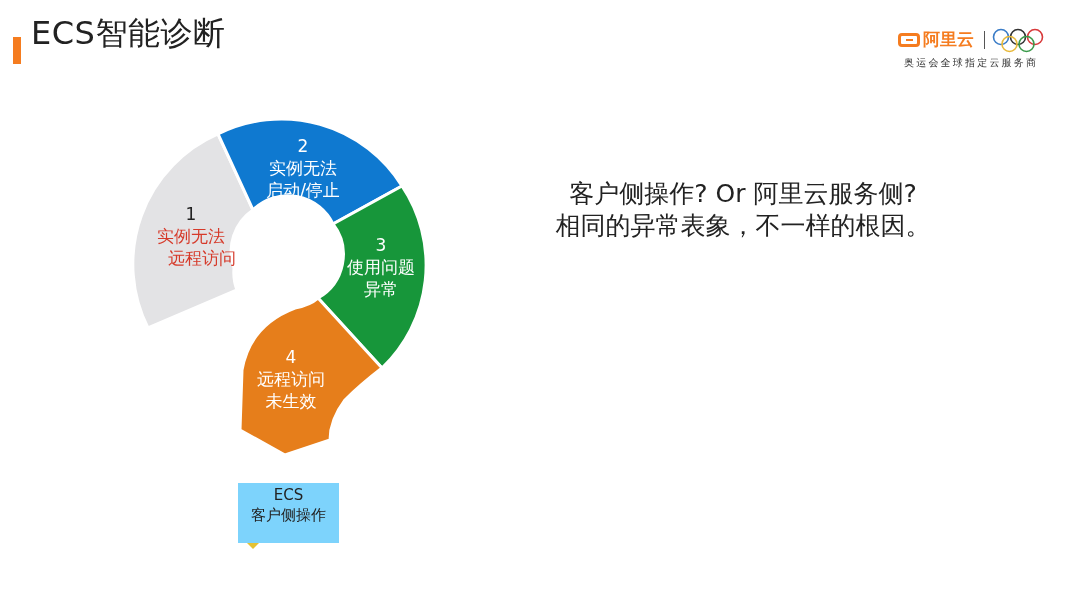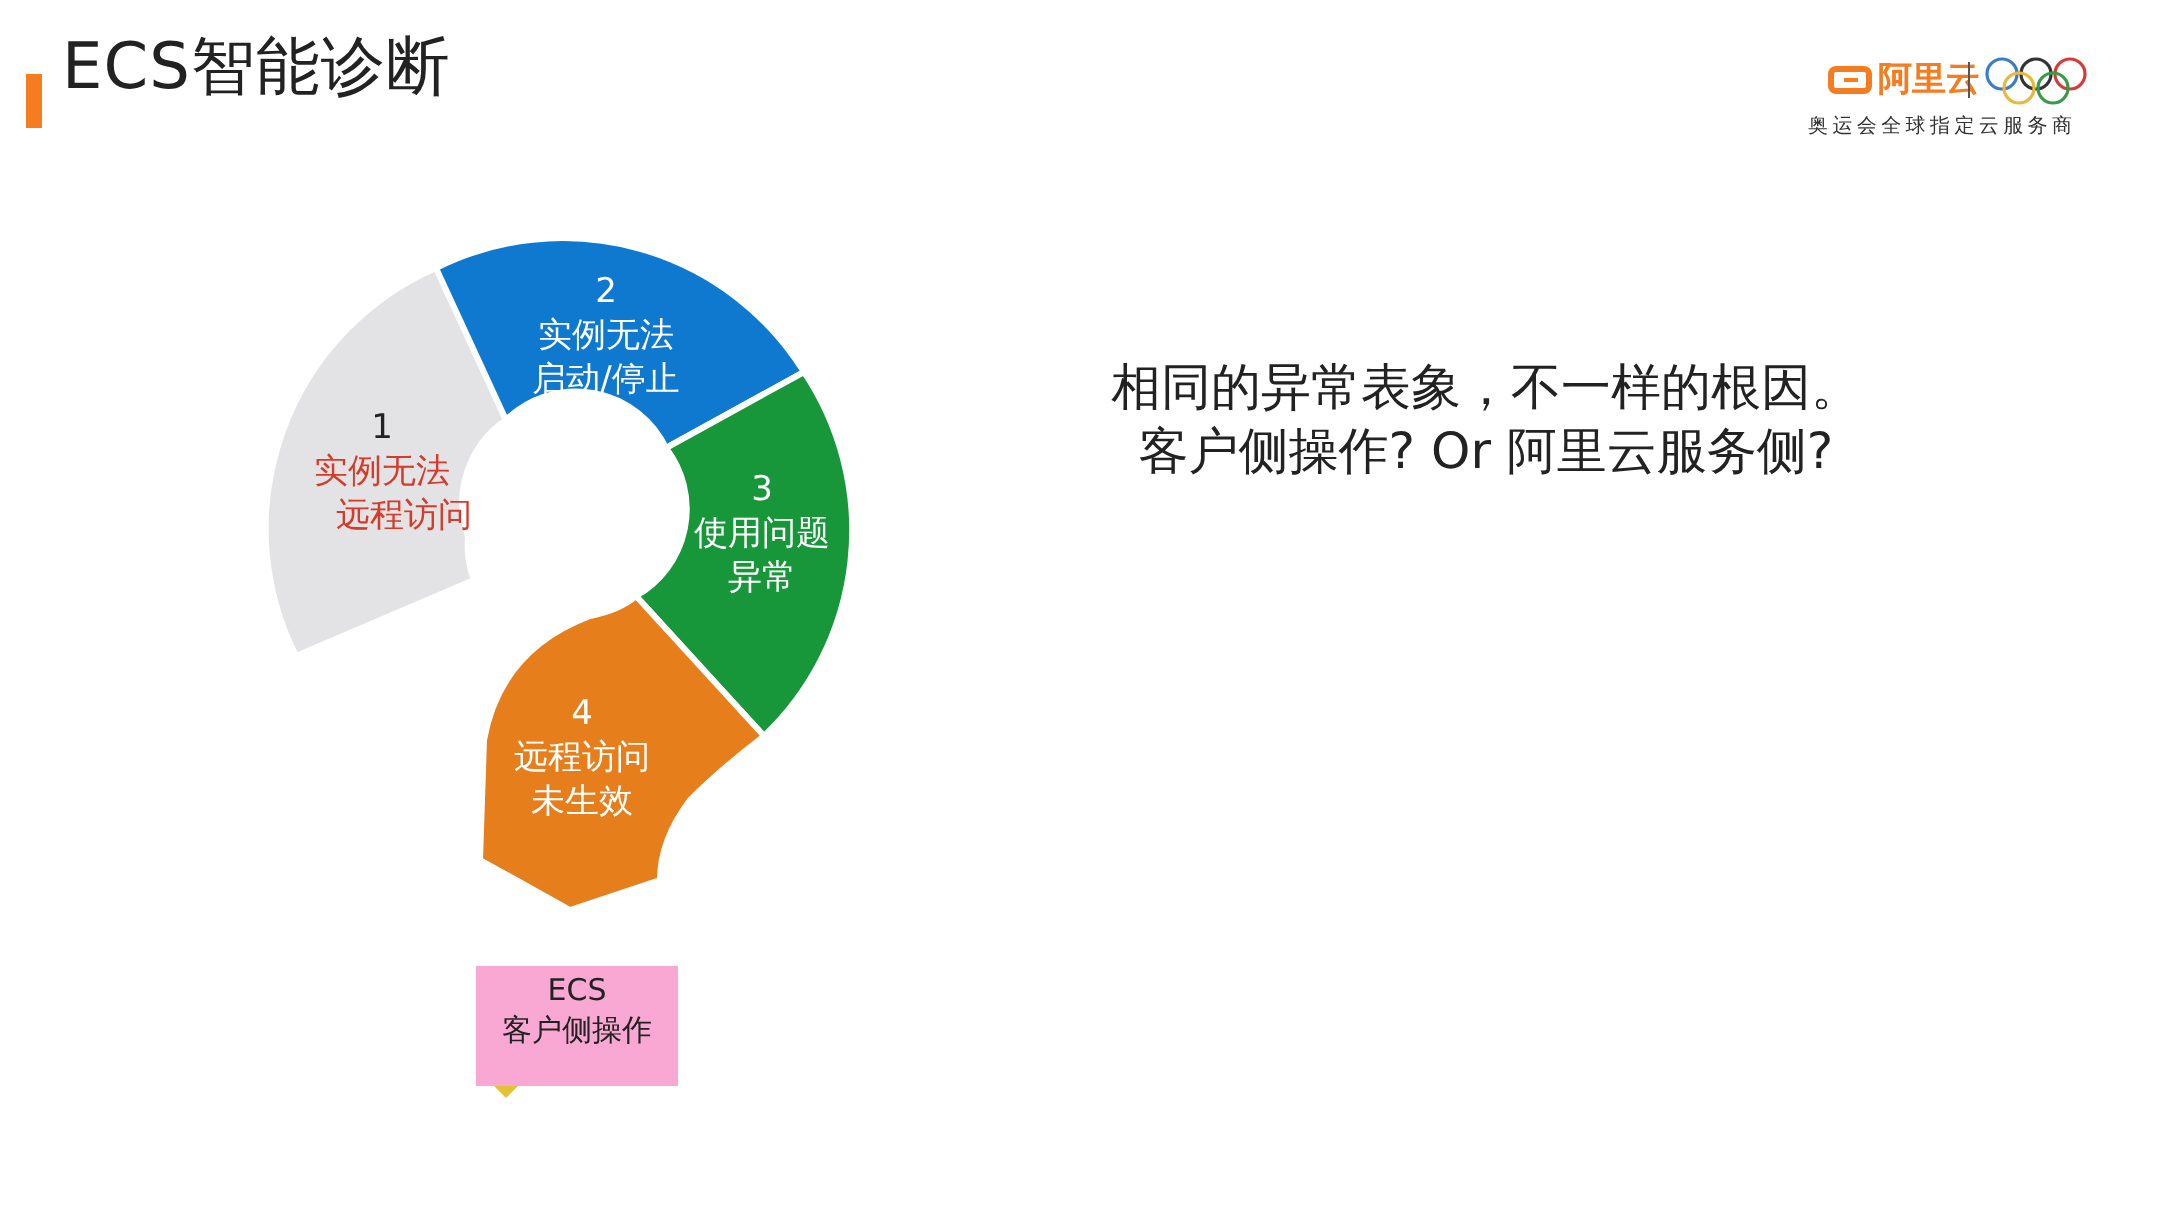--- a/index.html
+++ b/index.html
@@ -1,29 +1,29 @@
 <!DOCTYPE html>
 <html><head>
 <meta charset="utf-8">
 <style>
   html, body { margin:0; padding:0; }
   body { width:1080px; height:605px; background:#ffffff; position:relative; overflow:hidden;
          font-family: "DejaVu Sans", "Liberation Sans", sans-serif; }
   .title-bar { position:absolute; left:13px; top:37px; width:8px; height:27px; background:#f57c1f; }
   .title { position:absolute; left:31px; top:12px; font-size:32px; color:#222; letter-spacing:0.5px; }
   .logo { position:absolute; left:898px; top:28px; width:160px; height:50px; }
-  .logo-main { position:absolute; left:0; top:0; font-size:17px; font-weight:bold; color:#f57c1f; white-space:nowrap;margin-left:16px; }
+  .logo-main { position:absolute; left:0; top:0; font-size:17px; font-weight:bold; color:#f57c1f; white-space:nowrap; }
   .logo-bracket { display:inline-block; border:3px solid #f57c1f; border-radius:4px; width:22px; height:14px; position:relative; vertical-align:-2px; margin-right:3px; box-sizing:border-box; }
   .logo-bracket::after { content:""; position:absolute; left:5px; top:3px; width:7px; height:2px; background:#f57c1f; }
   .logo-sep { position:absolute; left:86px; top:3px; width:1px; height:18px; background:#555; }
   .logo-rings { position:absolute; left:93px; top:0; }
   .logo-sub { position:absolute; left:6px; top:28px; font-size:10px; color:#333; letter-spacing:2.2px; white-space:nowrap; }
   .diagram { position:absolute; left:0; top:0; }
   .seg-label { position:absolute; text-align:center; font-size:17px; line-height:22px; white-space:nowrap; }
-  .callout { position:absolute; left:238px; top:483px; width:101px; height:60px; background:#f9a8d4; text-align:center; font-size:15px; line-height:20px; color:#222; padding-top:2px; box-sizing:border-box; }
+  .callout { position:absolute; left:238px; top:483px; width:101px; height:60px; background:#7dd3fc; text-align:center; font-size:15px; line-height:20px; color:#222; padding-top:2px; box-sizing:border-box; }
   .callout-tail { position:absolute; left:247px; top:543px; width:0; height:0; border-left:6px solid transparent; border-right:6px solid transparent; border-top:6px solid #e5c234; }
   .right-text { position:absolute; left:528px; top:178px; width:430px; text-align:center; font-size:25px; line-height:32px; color:#222; }
 </style>
 </head>
 <body>
 
 <div class="title-bar"></div>
 <div class="title">ECS智能诊断</div>
 
 <div class="logo">
@@ -73,15 +73,15 @@
   <div>未生效</div>
 </div>
 
 <div class="callout">
   <div>ECS</div>
   <div>客户侧操作</div>
 </div>
 <div class="callout-tail"></div>
 
 <div class="right-text">
+  <div>客户侧操作? Or 阿里云服务侧?</div>
   <div>相同的异常表象，不一样的根因。</div>
-  <div>客户侧操作? Or 阿里云服务侧?</div>
 </div>
 
 </body></html>

